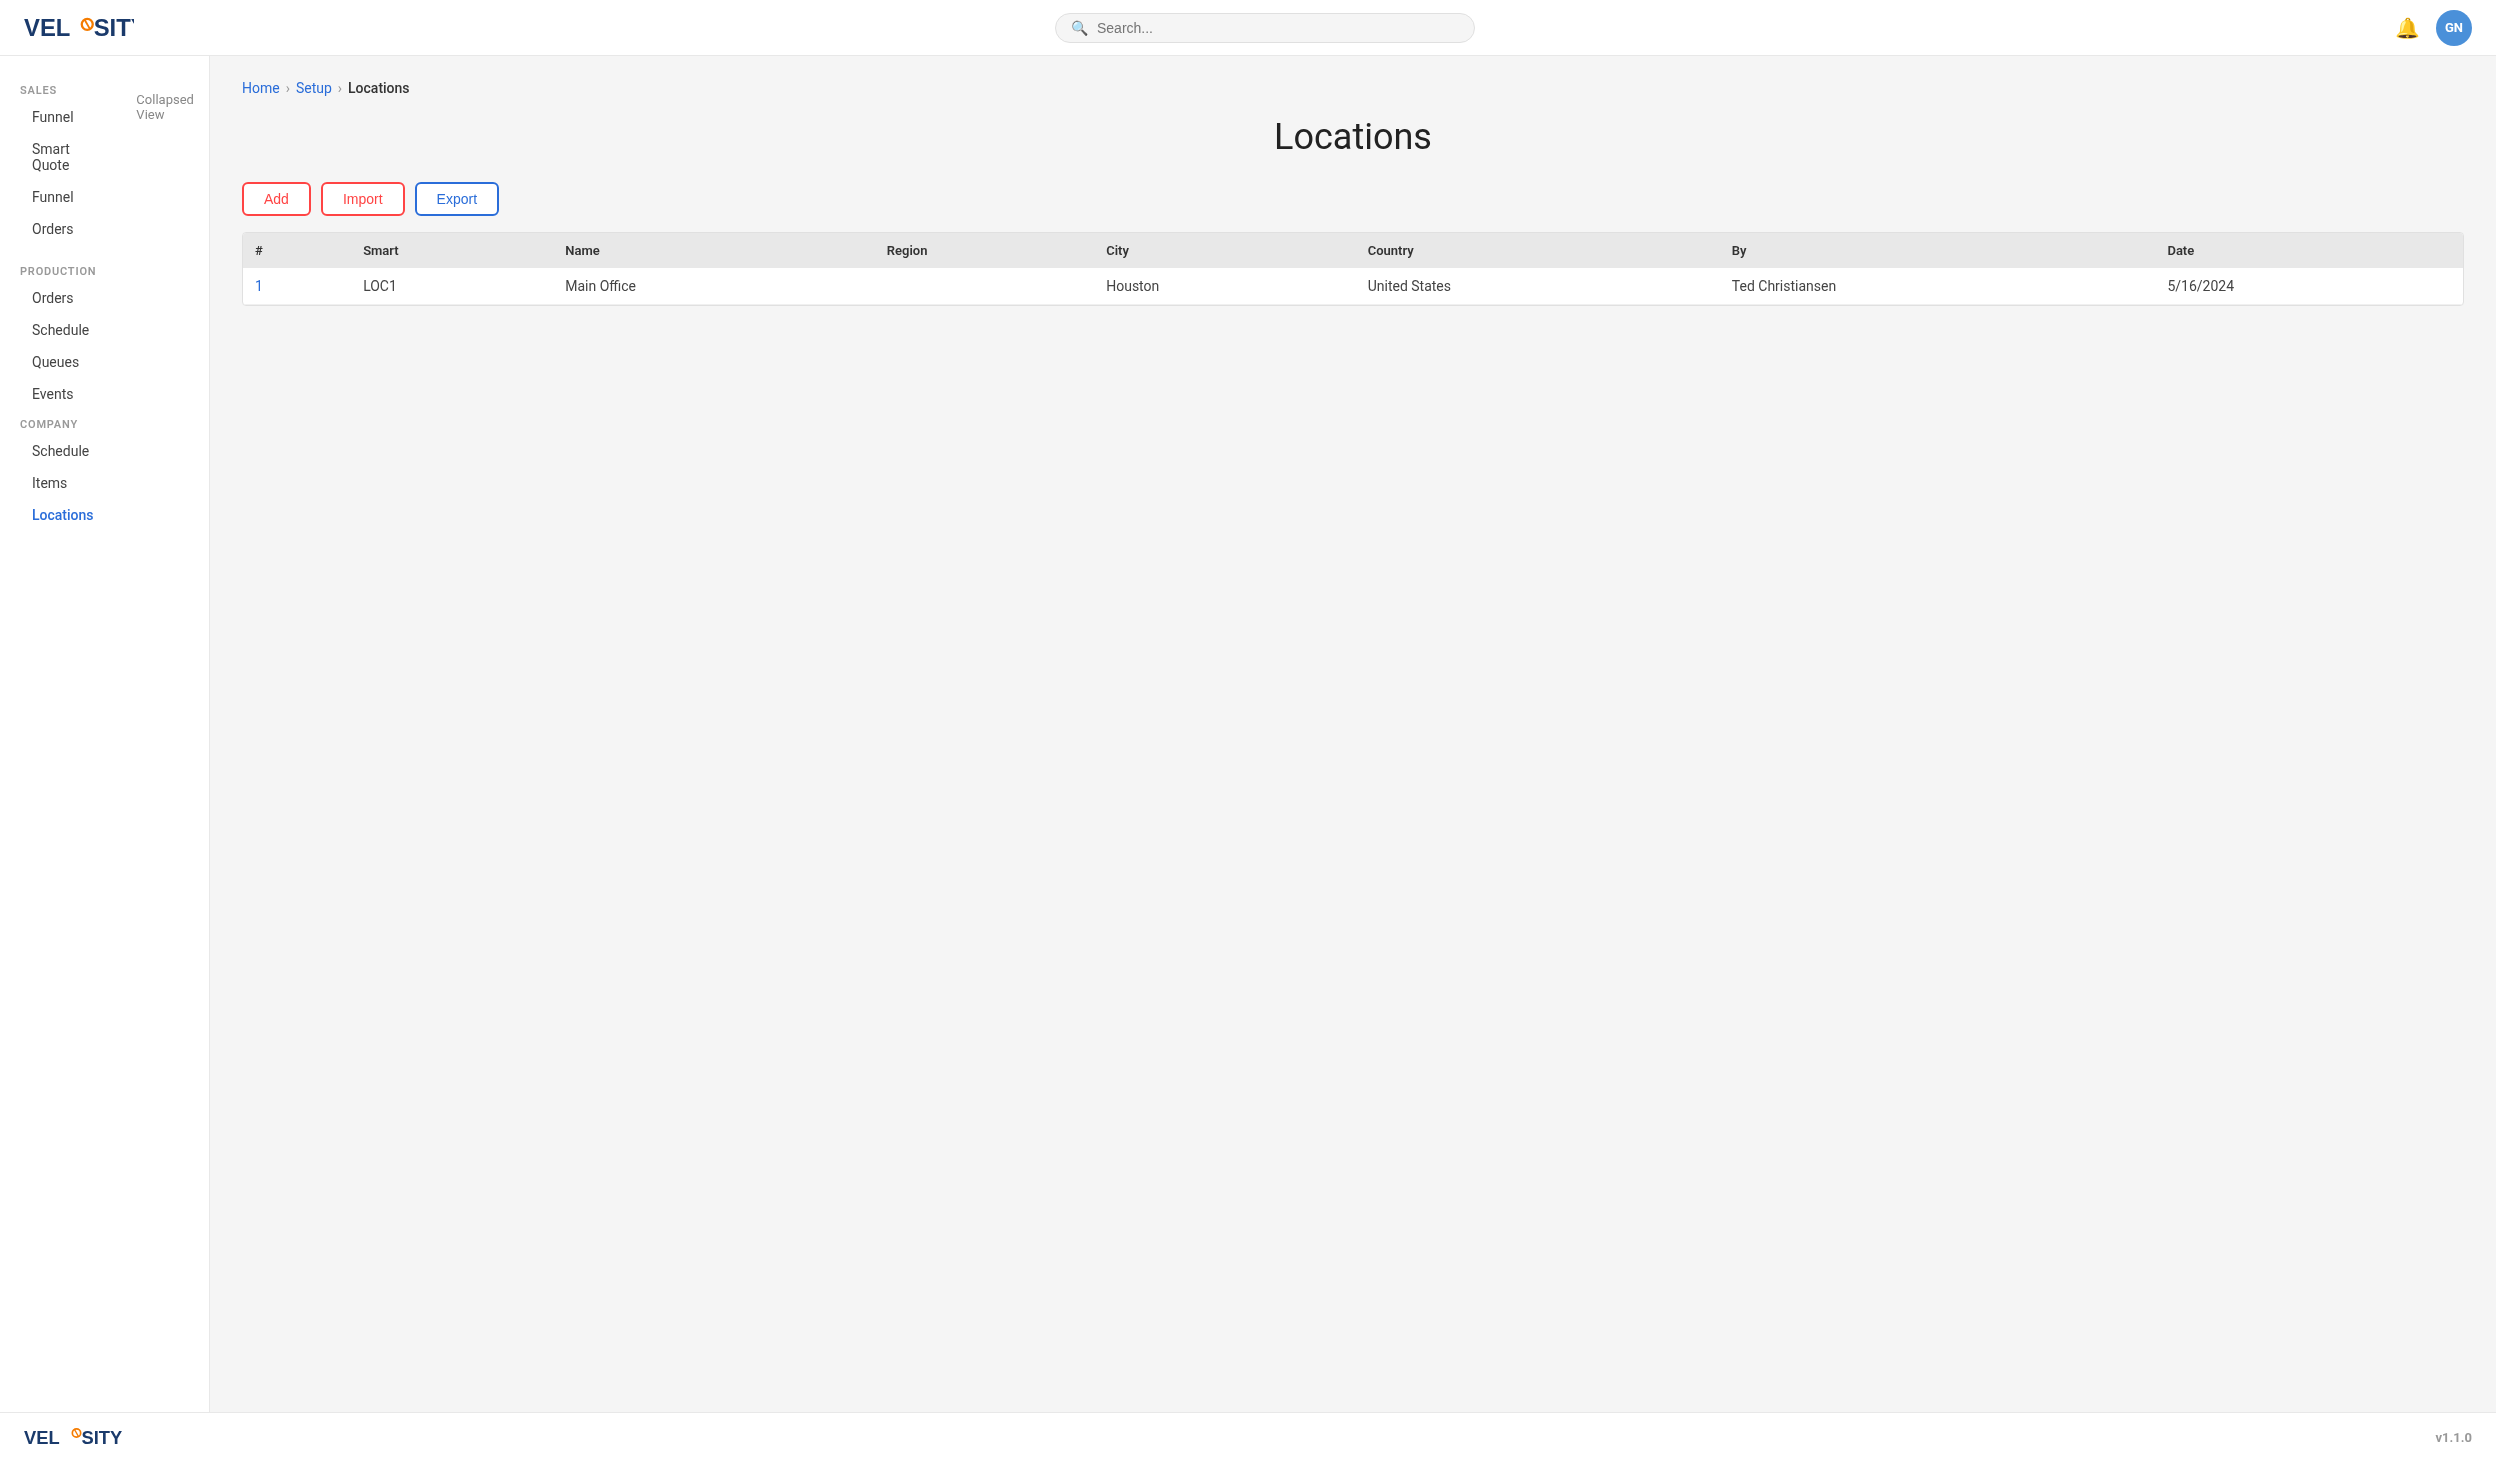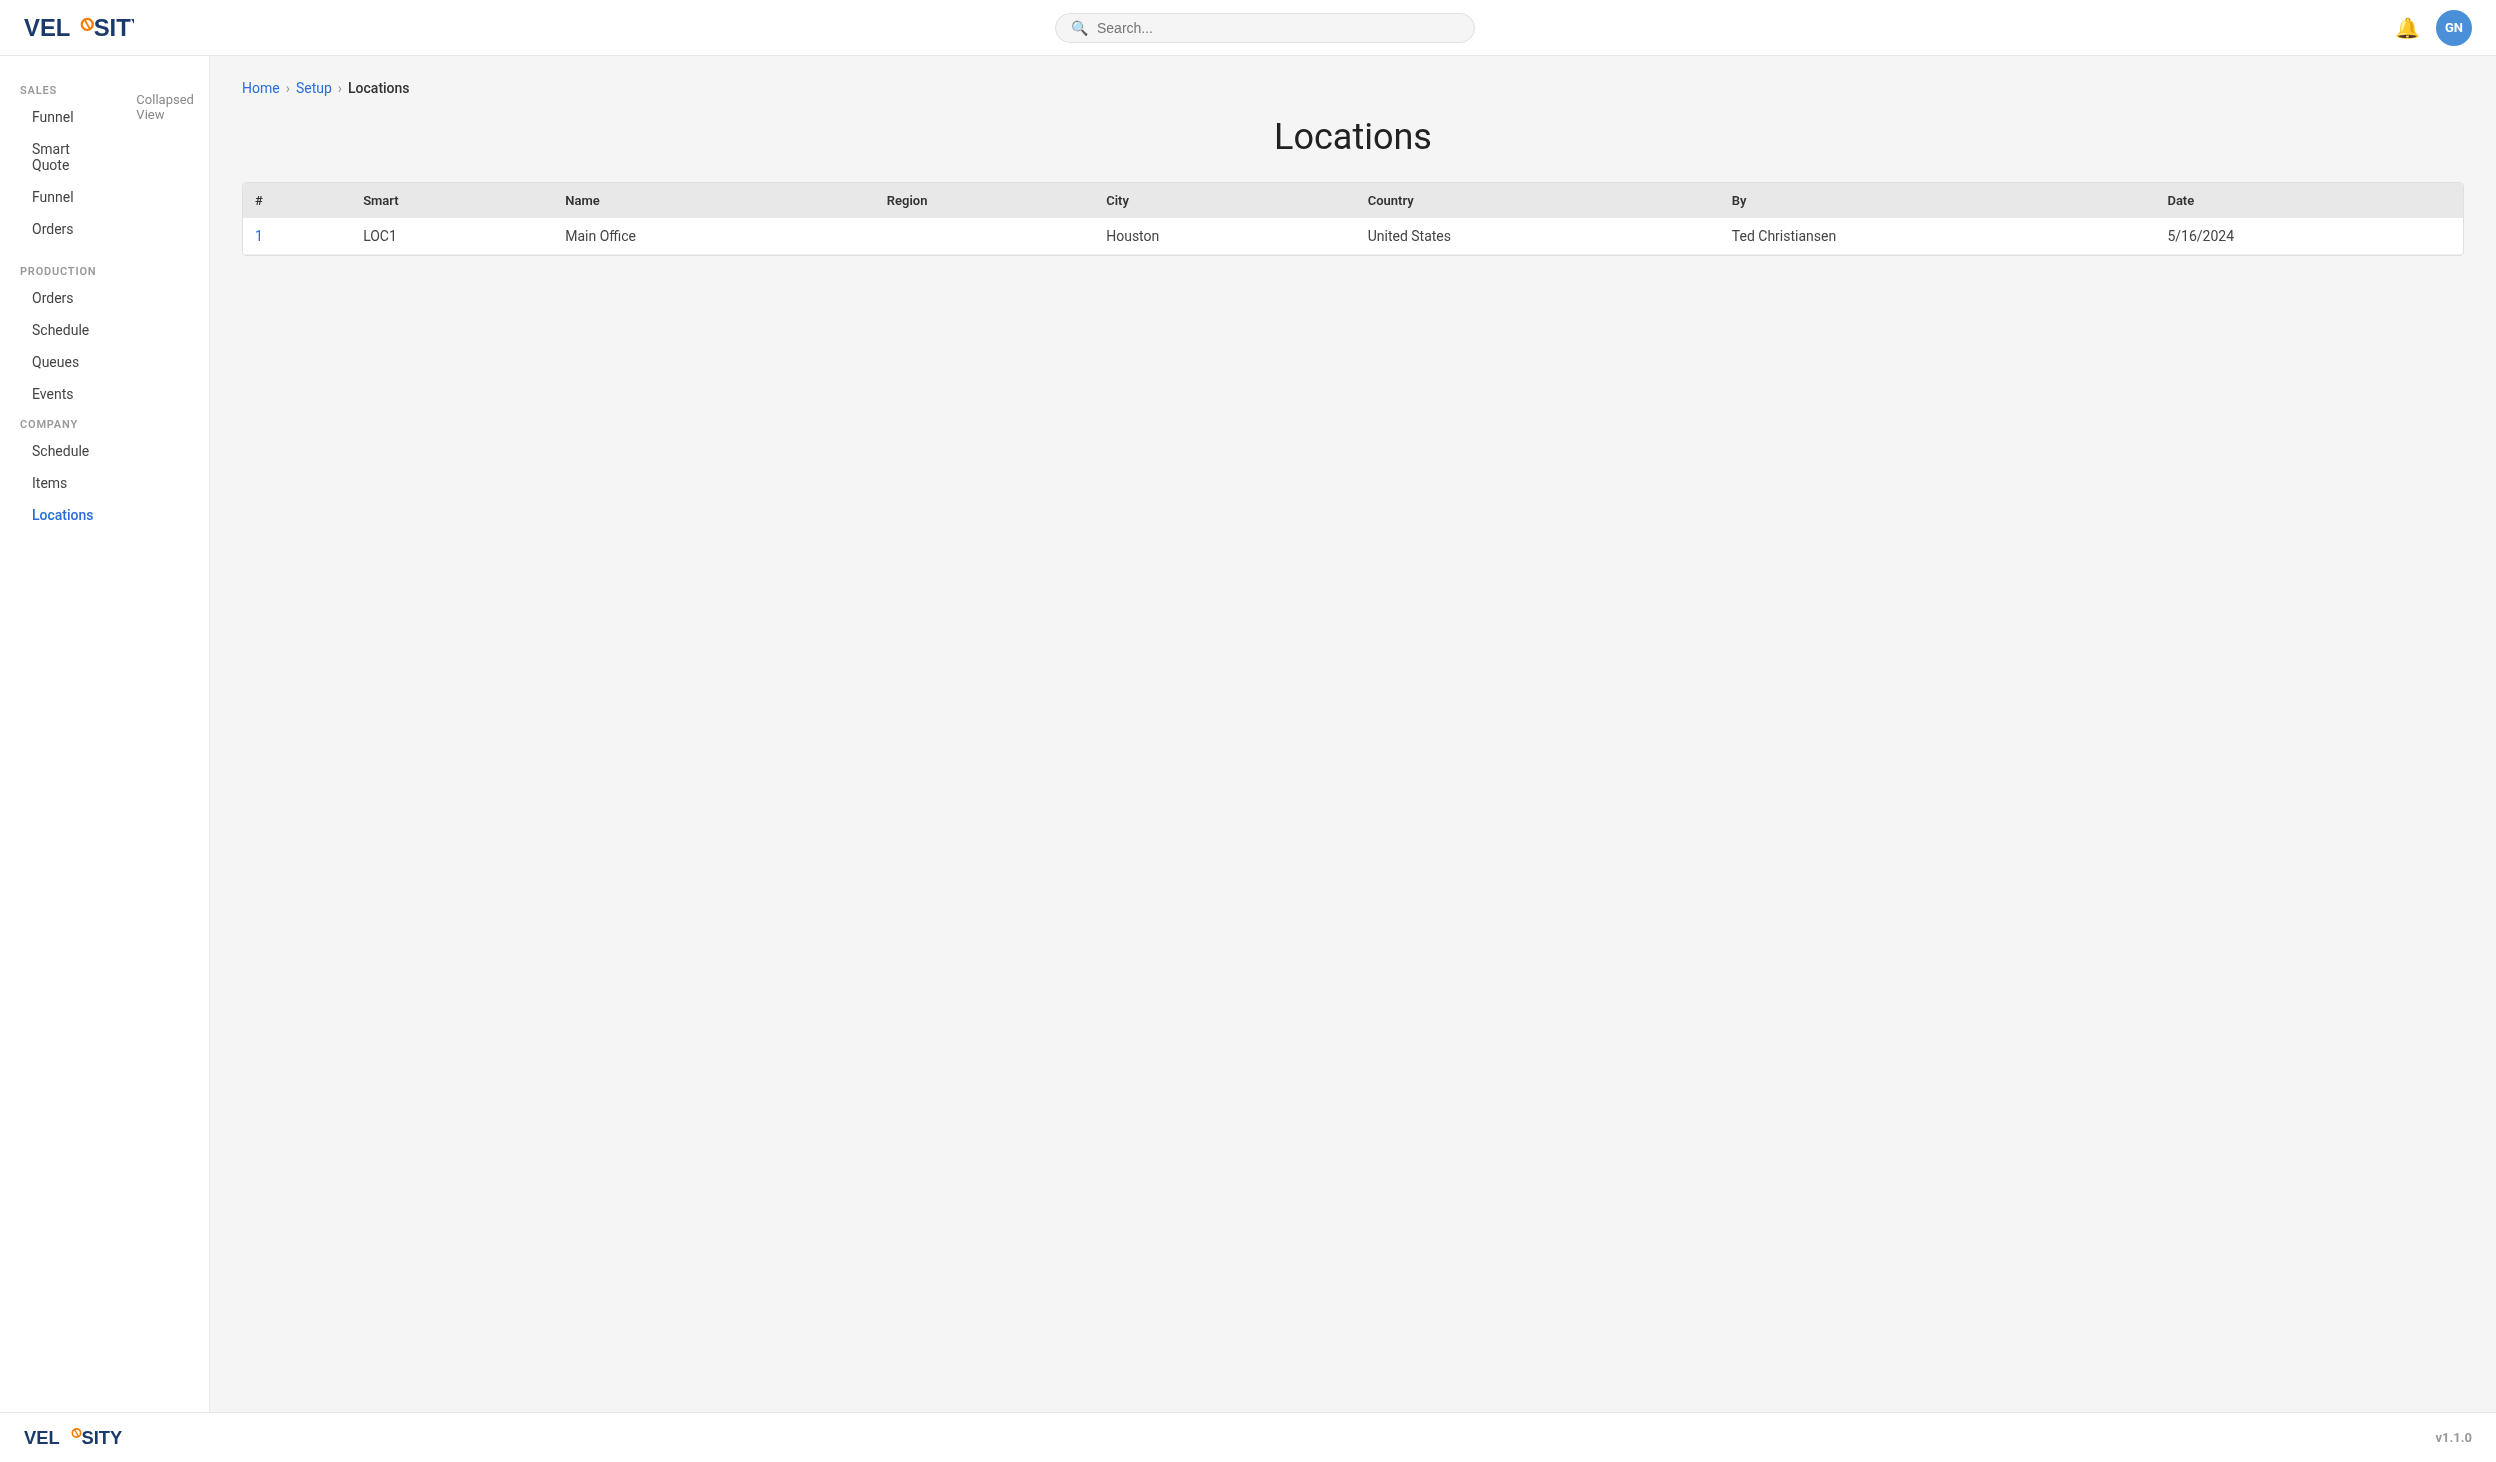--- a/index.html
+++ b/index.html
@@ -153,20 +153,25 @@
     <div class="breadcrumb">
       <a>Home</a>
       <span class="sep">›</span>
       <a>Setup</a>
       <span class="sep">›</span>
       <span class="current">Locations</span>
     </div>
 
     <h1 class="page-title">Locations</h1>
 
+    <div class="actions">
+      <button class="btn-add">Add</button>
+      <button class="btn-import">Import</button>
+      <button class="btn-export">Export</button>
+    </div>
 
     <div class="table-container">
       <table>
         <thead>
           <tr>
             <th>#</th>
             <th>Smart</th>
             <th>Name</th>
             <th>Region</th>
             <th>City</th>

